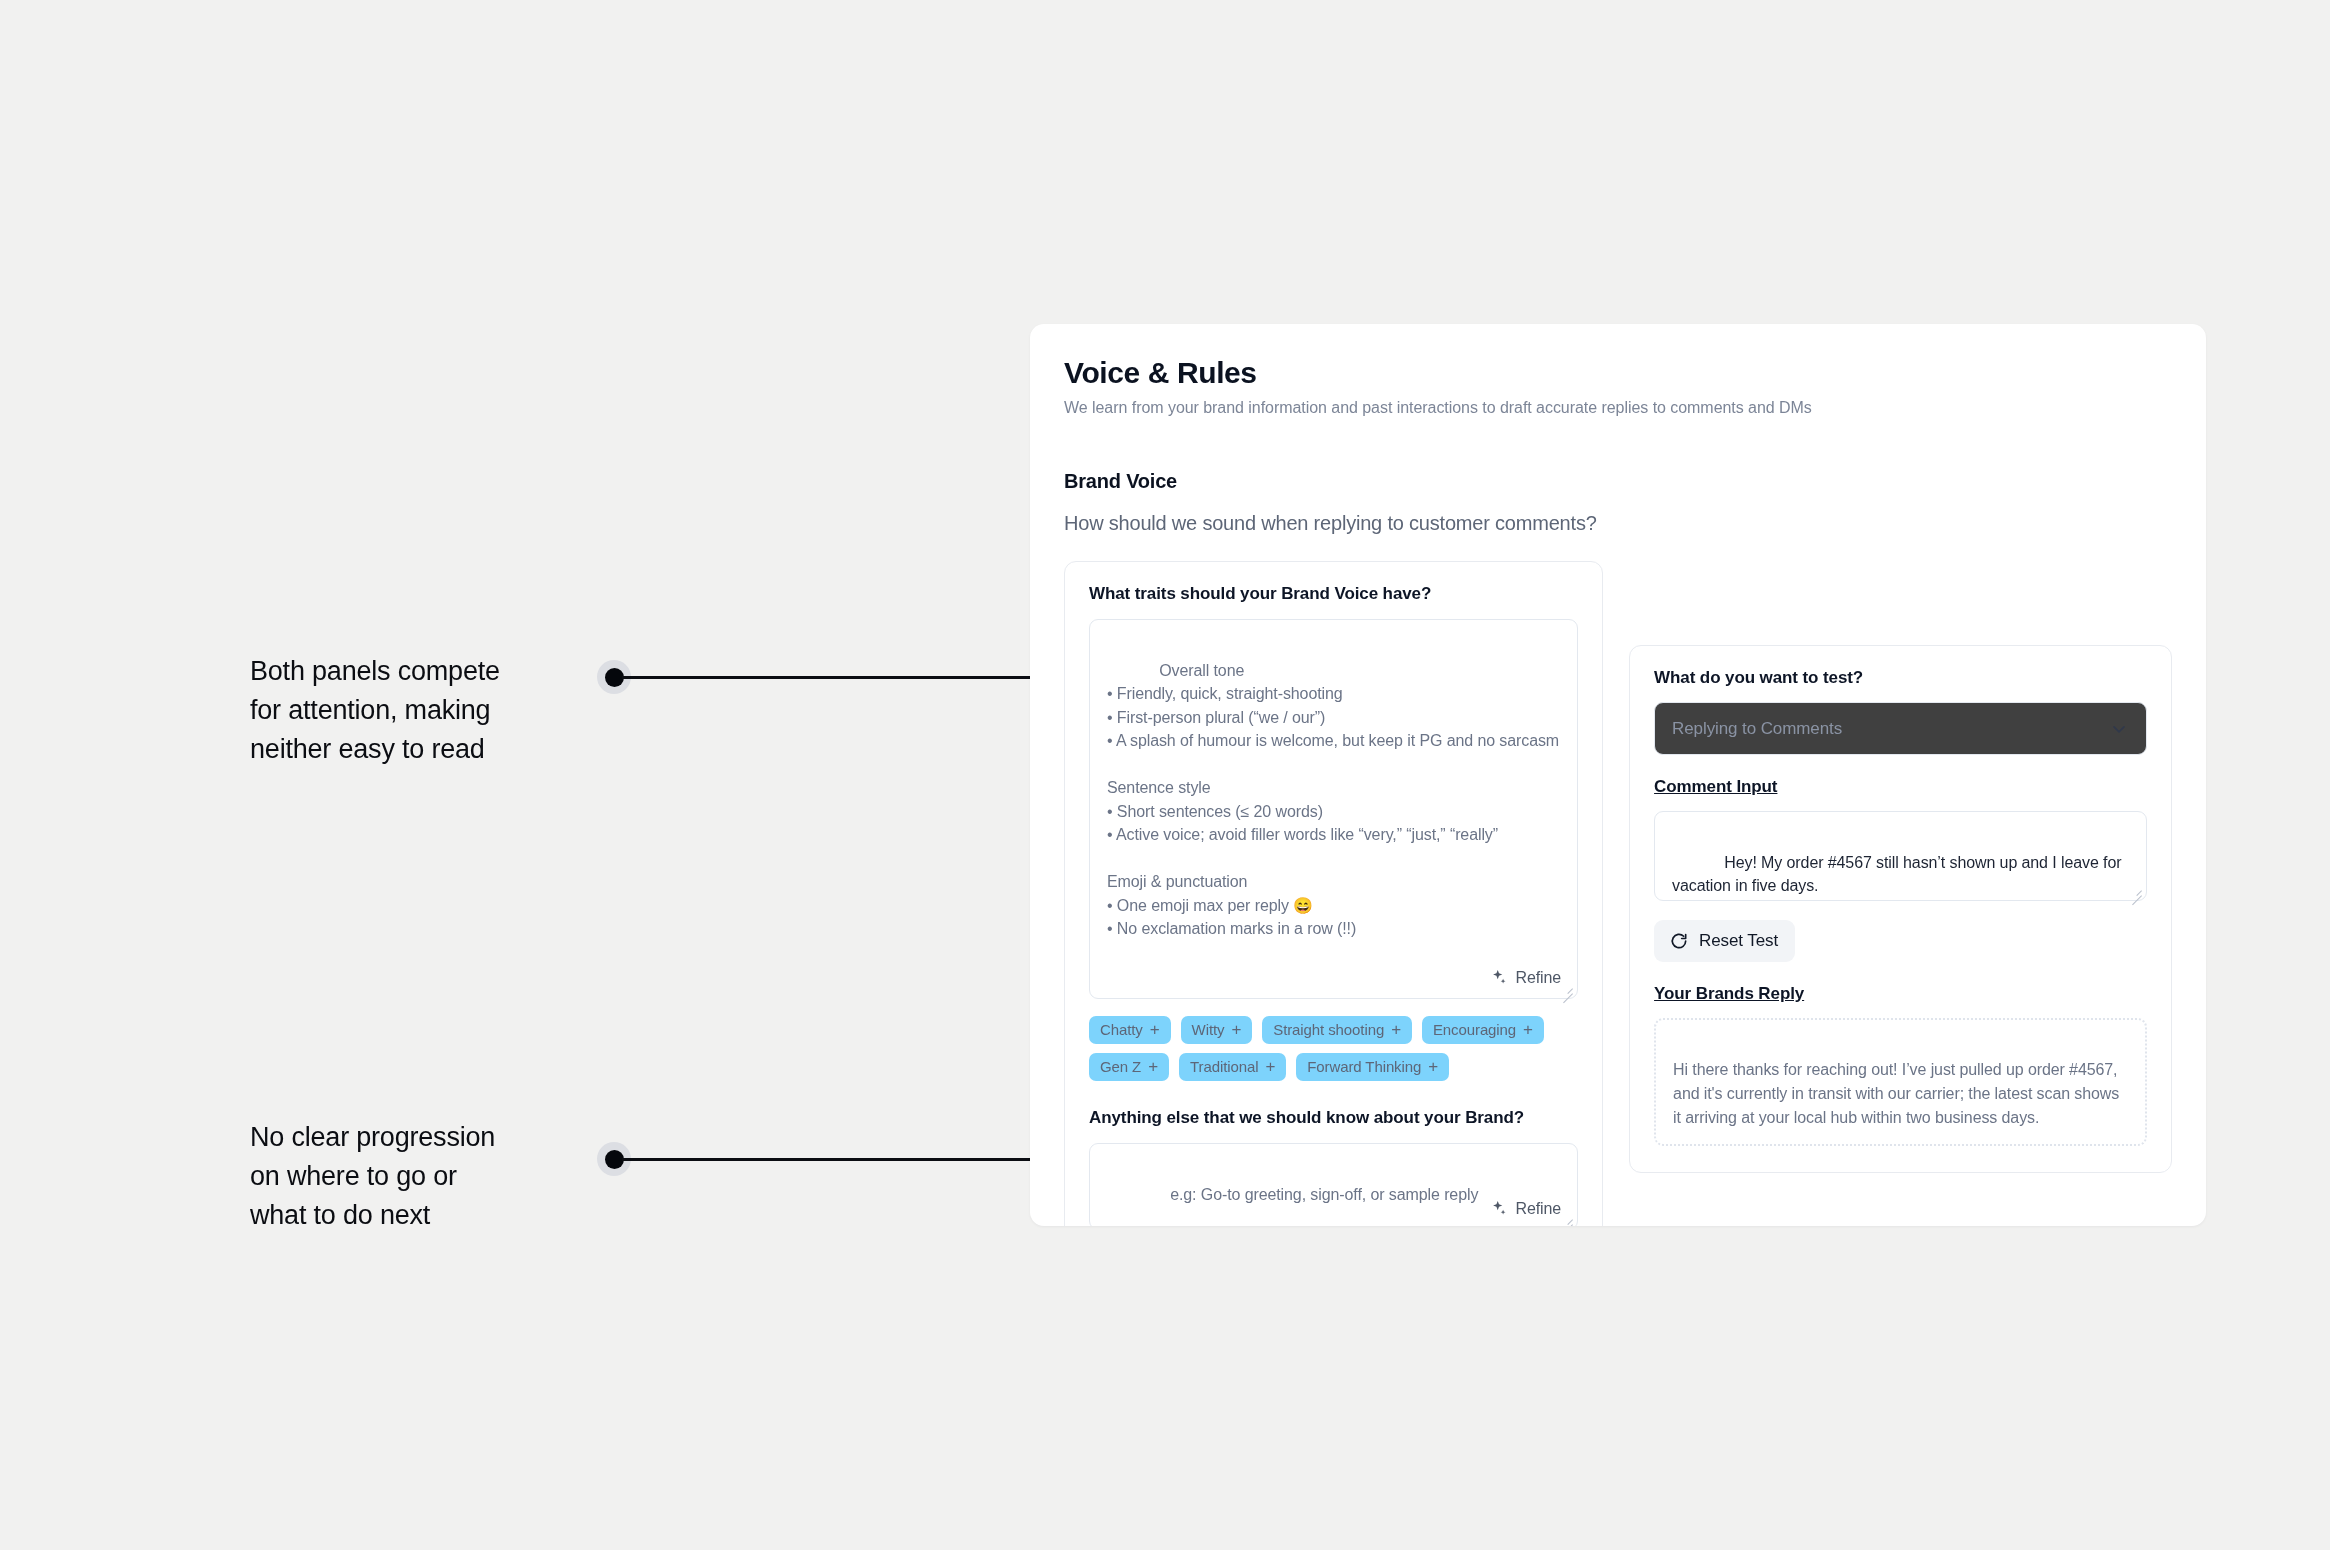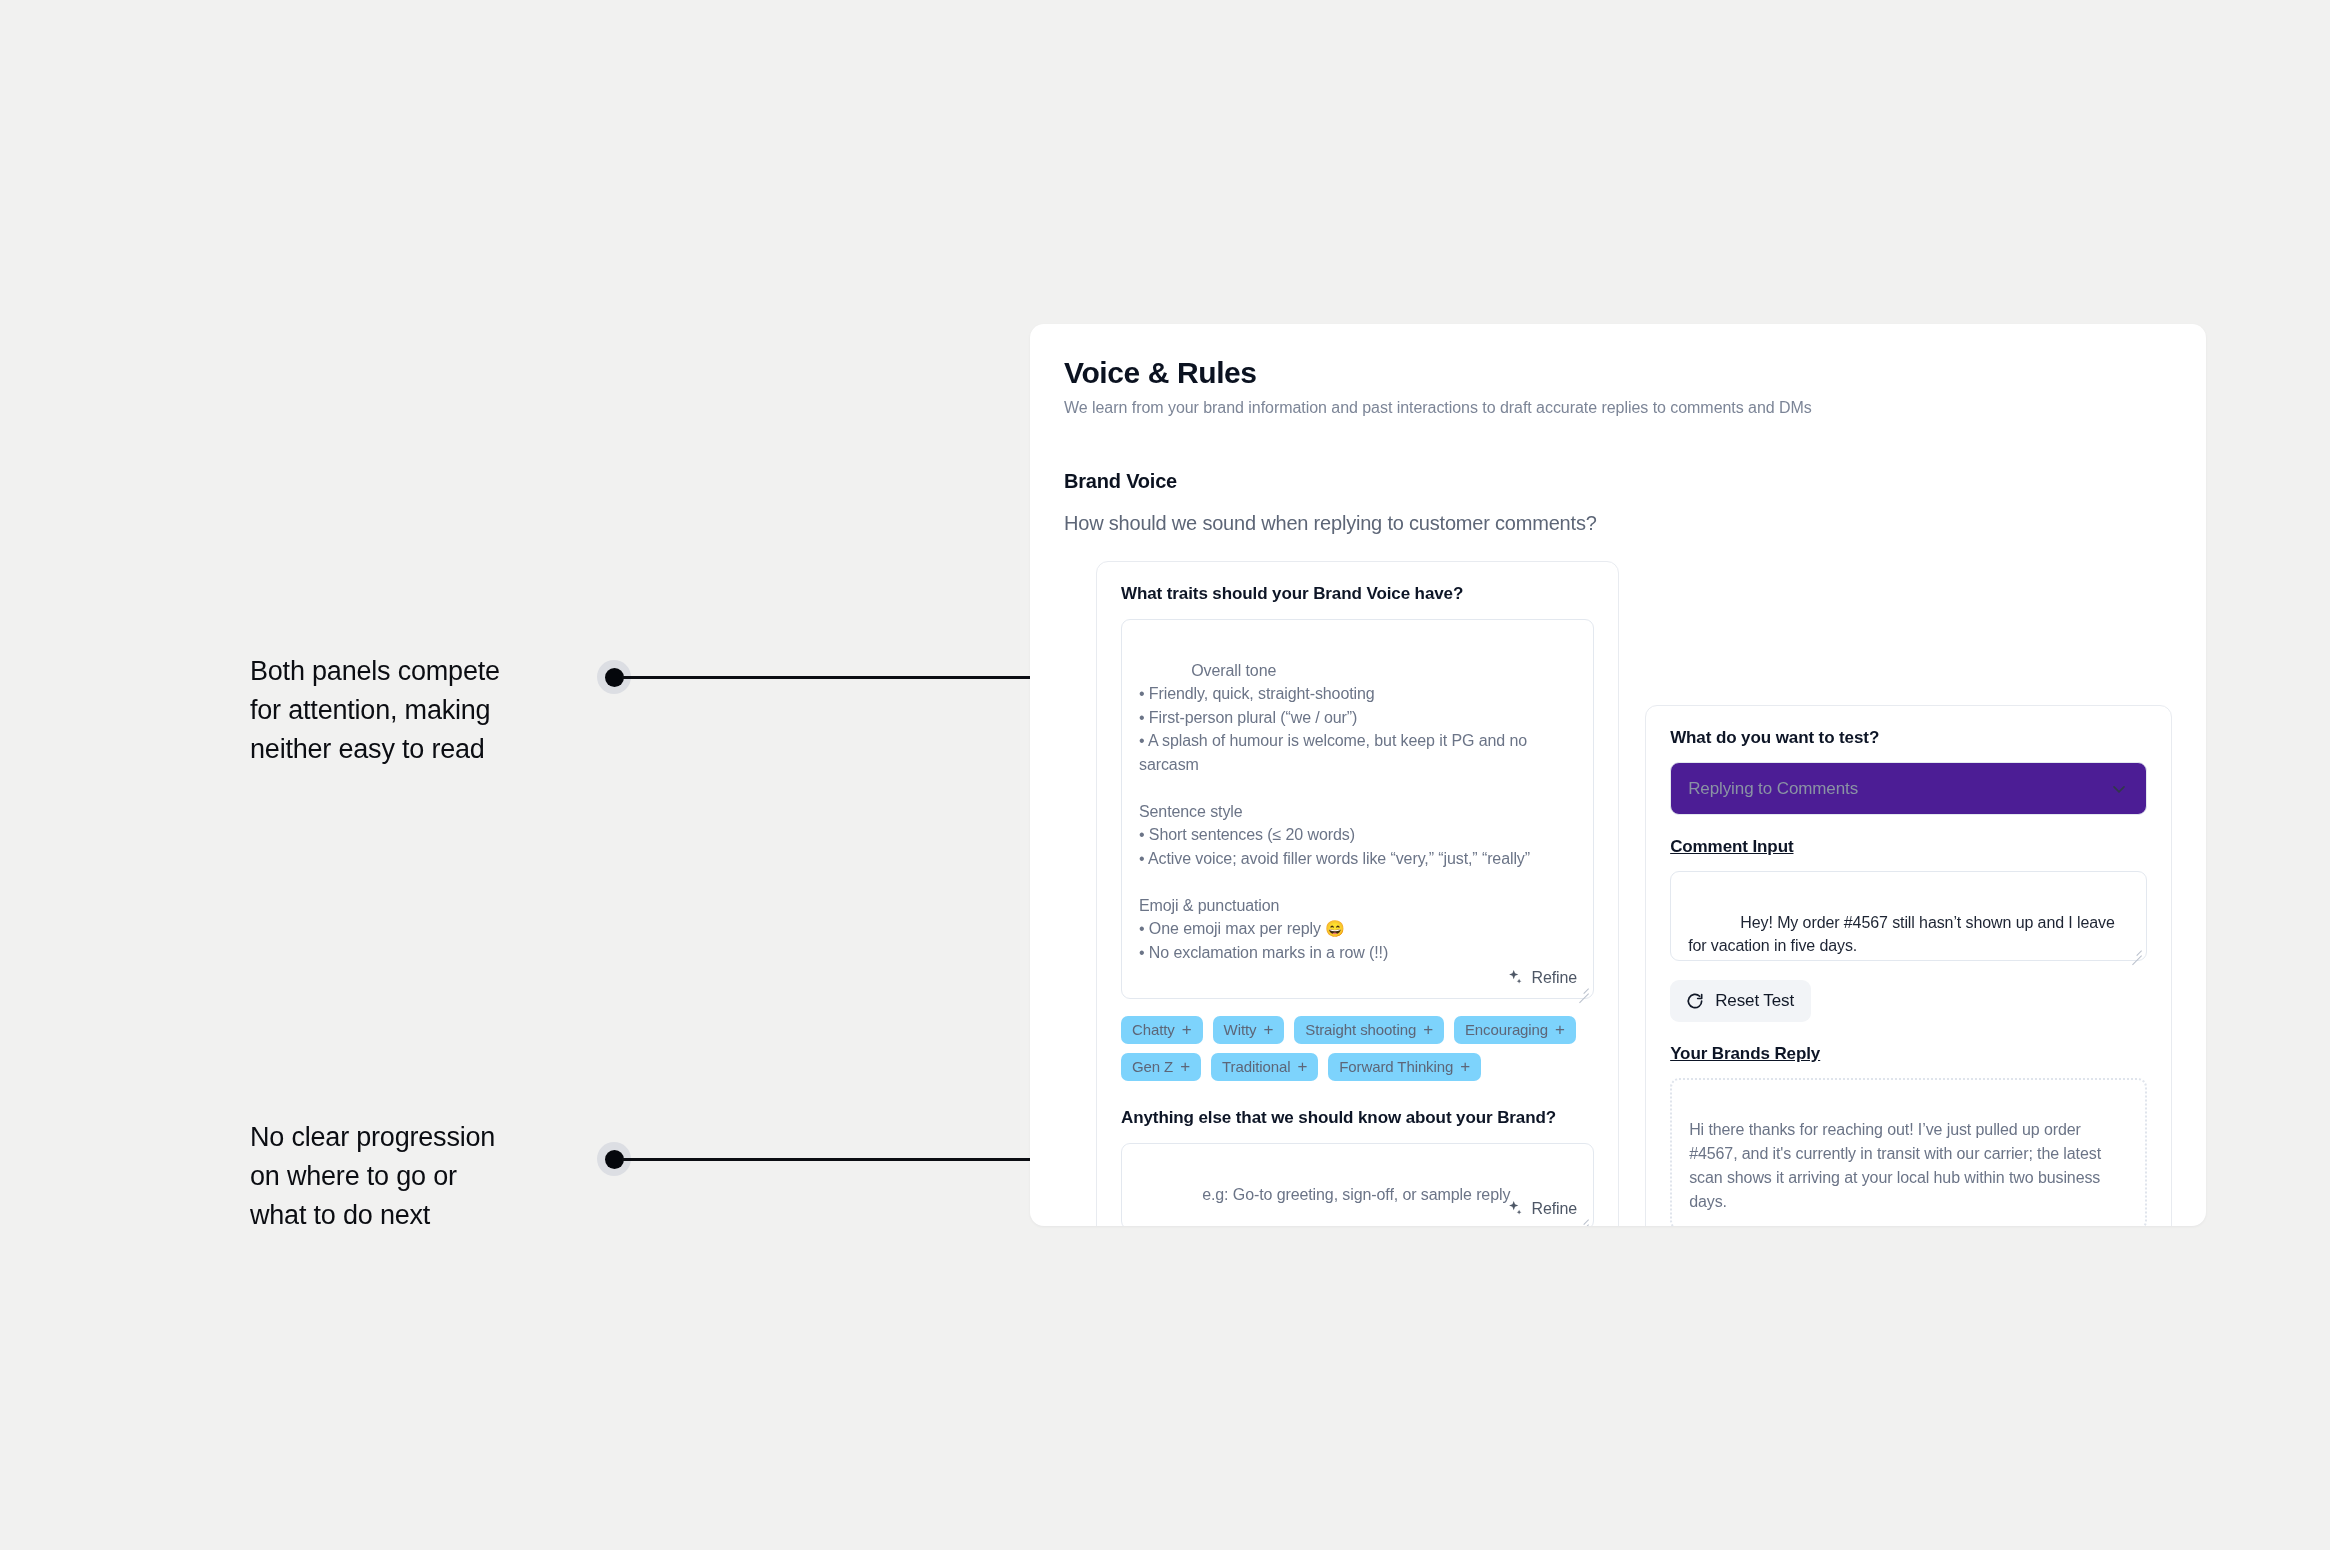--- a/index.html
+++ b/index.html
@@ -98,22 +98,21 @@
     margin-top: 19px;
     font-size: 20px;
     color: #5d6677;
     letter-spacing: -0.2px;
   }
 
   .panels {
     margin-top: 26px;
     display: flex;
     gap: 26px;
-    align-items: flex-end;
-    margin-left: 32px;
+    align-items: center;
   }
 
   .panel {
     background: #ffffff;
     border: 1px solid #e8ebf0;
     border-radius: 12px;
     padding: 22px 24px 26px 24px;
   }
   .panel-left  { width: 560px; }
   .panel-right { width: 564px; min-height: 527px; }
@@ -218,21 +217,21 @@
     color: #0d1526;
     letter-spacing: -0.1px;
   }
   .field-label.spaced { margin-top: 22px; text-decoration: underline; }
 
   .select {
     margin-top: 14px;
     height: 53px;
     border: 1px solid #e3e8ef;
     border-radius: 9px;
-    background: #4c1d95;
+    background: #404040;
     display: flex;
     align-items: center;
     padding: 8px 17px;
     font-size: 17px;
     color: #8a93a4;
     letter-spacing: -0.1px;
     cursor: pointer;
   }
   .select .chev { margin-left: auto; }
 

